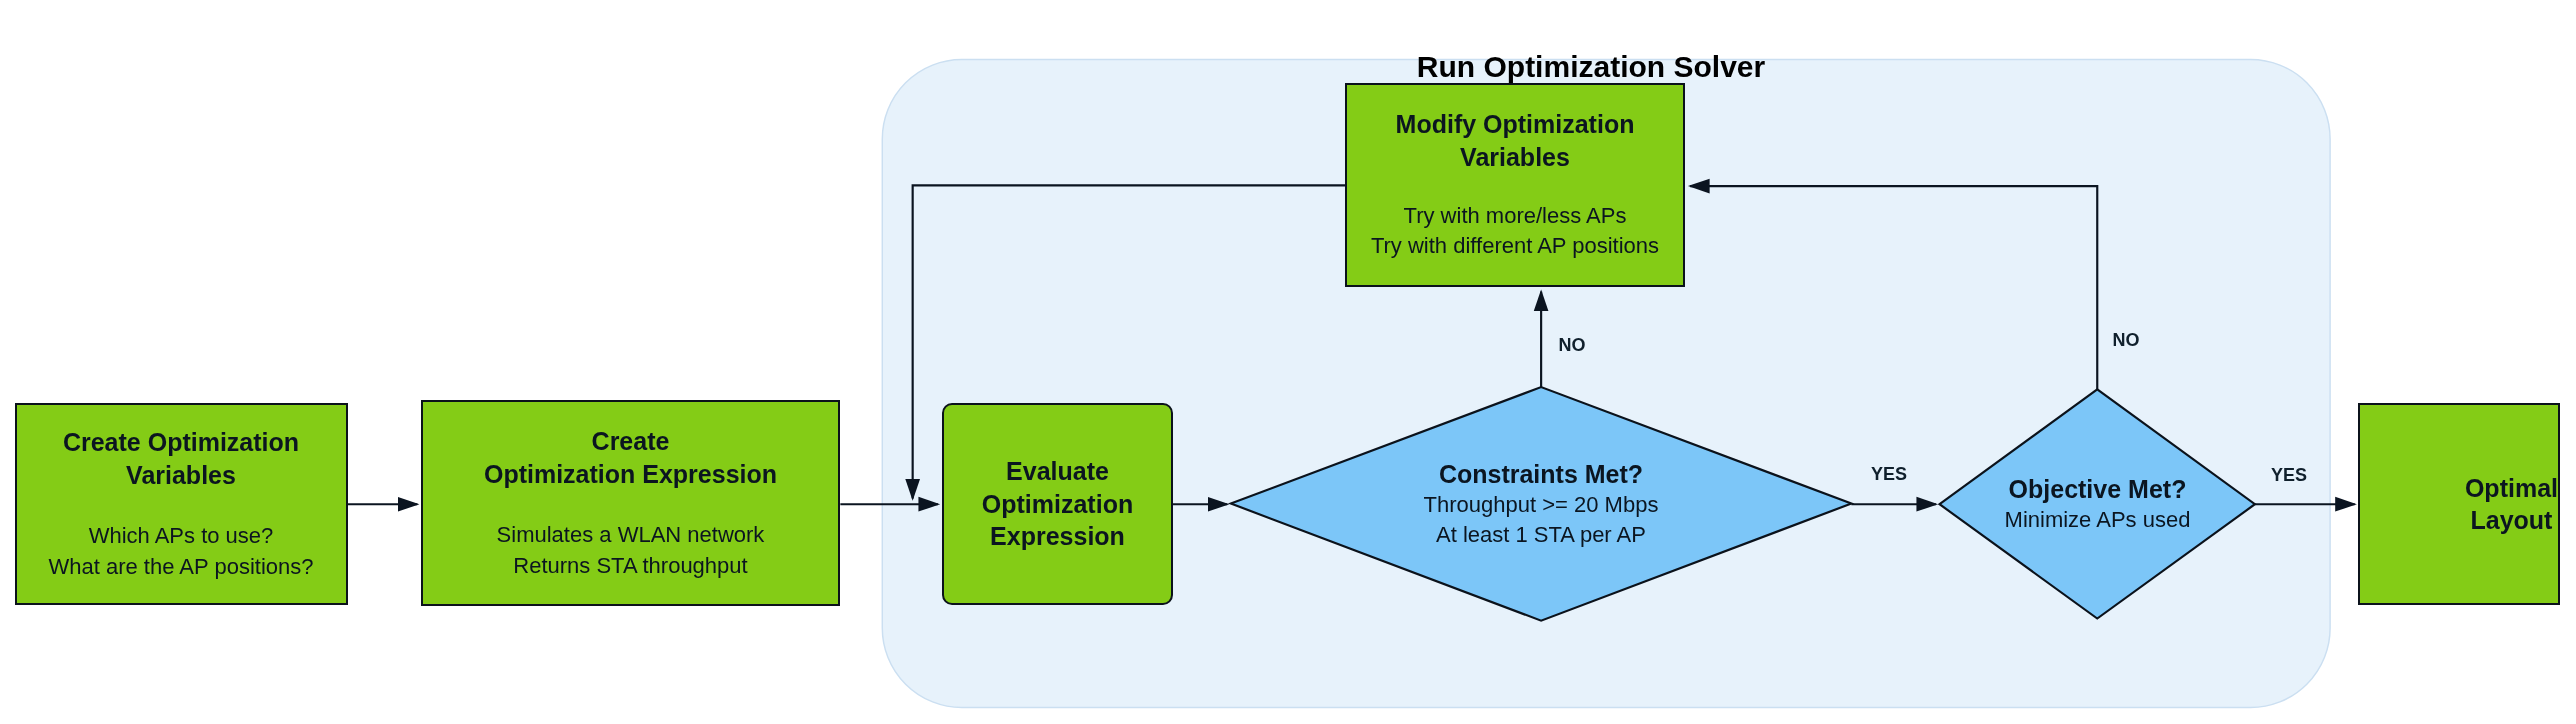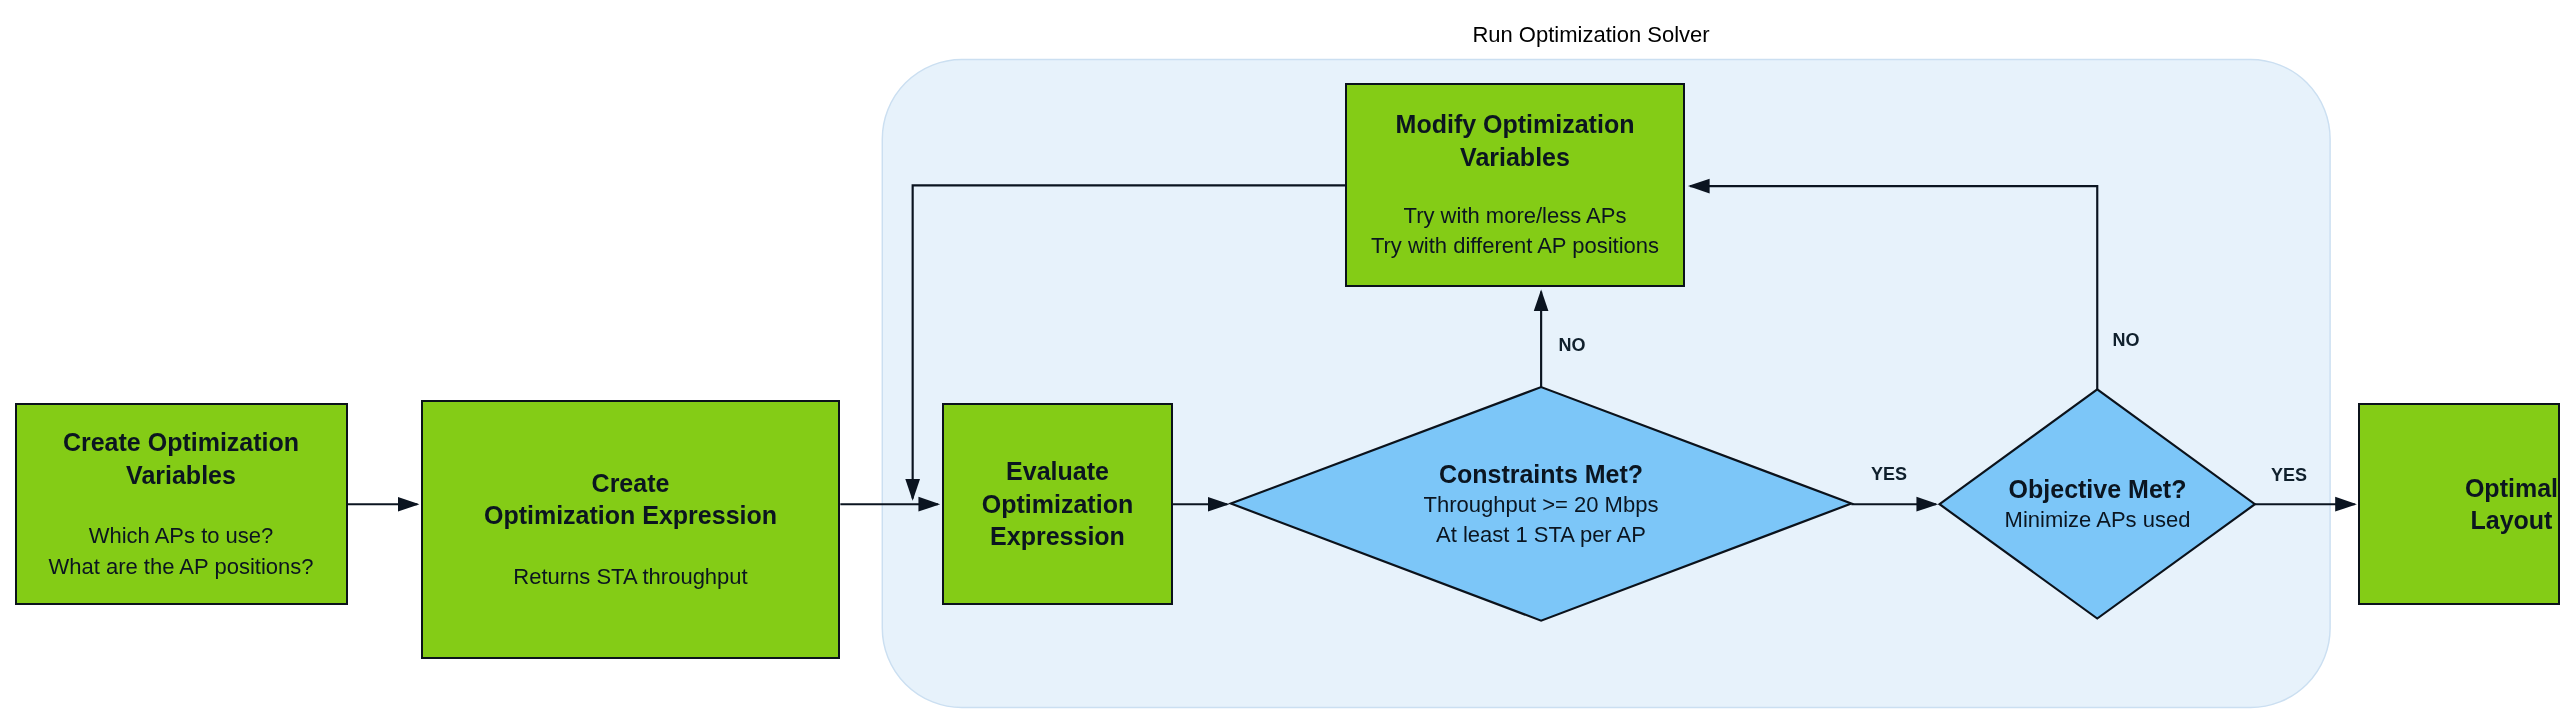--- a/index.html
+++ b/index.html
@@ -37,23 +37,24 @@
   .edge-label{
     position:absolute;
     transform:translate(-50%,-50%);
     font-weight:bold;font-size:18px;
     color:#10202c;
     white-space:nowrap;
   }
   .group-title{
     position:absolute;
     transform:translate(-50%,-50%);
-    font-weight:normal;font-size:22px;
+    font-weight:bold;font-size:30px;
     color:#000000;
     white-space:nowrap;
+    margin-top:32px;
   }
 </style>
 </head>
 <body>
 
 <div id="scene">
 
   <svg id="shape-layer" viewBox="0 0 3562 1002">
     <defs>
       <marker id="ah" markerWidth="11" markerHeight="9" refX="9" refY="4" orient="auto">
@@ -82,31 +83,32 @@
     <div class="ttl">
       <div>Create Optimization</div>
       <div>Variables</div>
     </div>
     <div class="bdy">
       <div>Which APs to use?</div>
       <div>What are the AP positions?</div>
     </div>
   </div>
 
-  <div class="node" style="left:421px;top:400px;width:419px;height:259px;text-align:center;">
+  <div class="node" style="left:421px;top:400px;width:419px;height:206px;text-align:center;">
     <div class="ttl">
       <div>Create</div>
       <div>Optimization Expression</div>
     </div>
     <div class="bdy">
+      <div>Simulates a WLAN network</div>
       <div>Returns STA throughput</div>
     </div>
   </div>
 
-  <div class="node" style="left:942px;top:403px;width:231px;height:202px;gap:0;">
+  <div class="node" style="left:942px;top:403px;width:231px;height:202px;gap:0;border-radius:10px;">
     <div class="ttl">
       <div>Evaluate</div>
       <div>Optimization</div>
       <div>Expression</div>
     </div>
   </div>
 
   <div class="node" style="left:1345px;top:83px;width:340px;height:204px;gap:27.5px;">
     <div class="ttl">
       <div>Modify Optimization</div>

